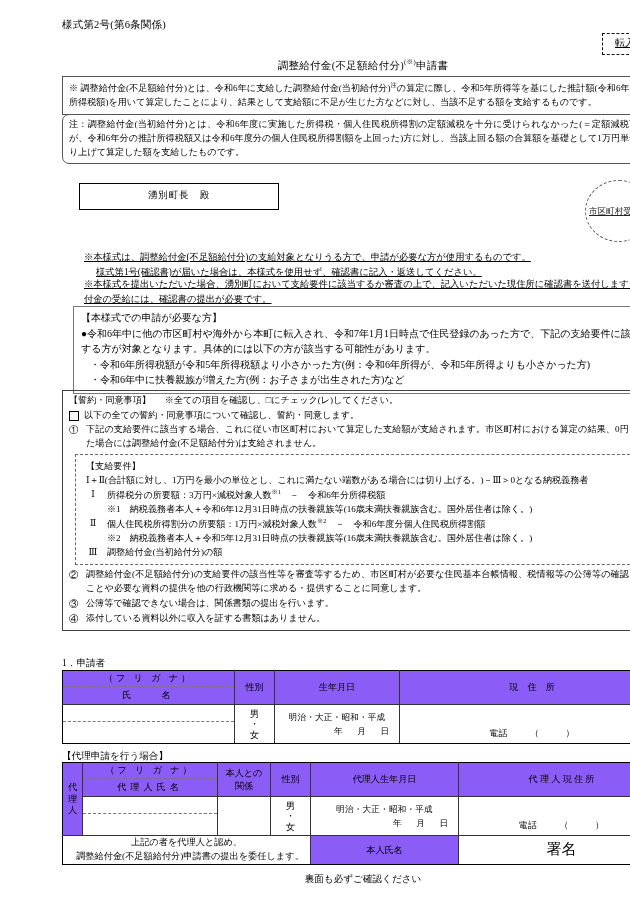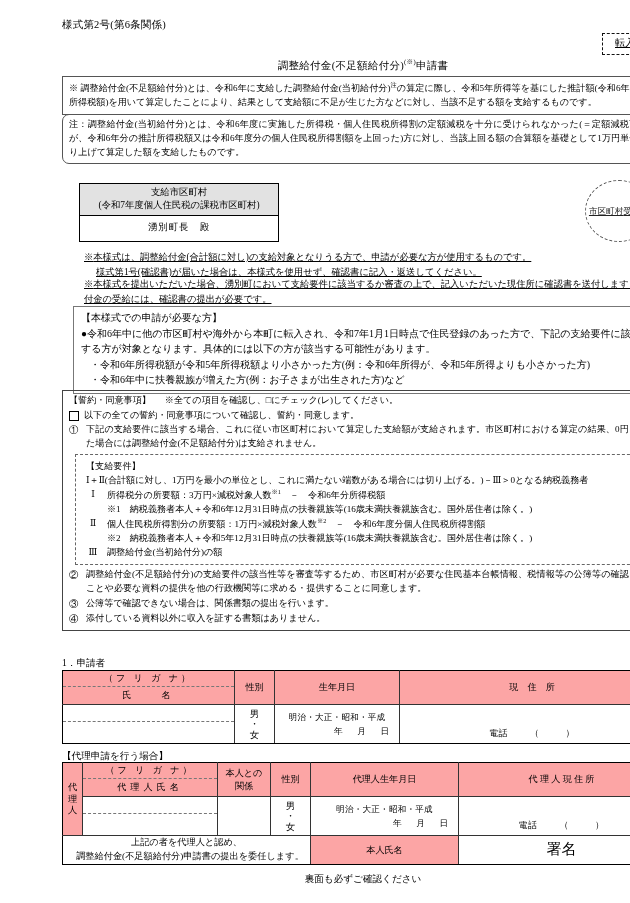--- a/index.html
+++ b/index.html
@@ -230,21 +230,21 @@
   table.form td {
     border: 1px solid #333;
     padding: 0;
     vertical-align: middle;
     text-align: center;
   }
   table.form .outer-t { border-top: 1.6px solid #000; }
   table.form .outer-b { border-bottom: 1.6px solid #000; }
   table.form .outer-l { border-left: 1.6px solid #000; }
   table.form .outer-r { border-right: 1.6px solid #000; }
-  .hdr { background: #fca5a5; }
+  .hdr { background: #8b5cf6; }
 
   .t-applicant { top: 670px; }
   .t-proxy { top: 762px; }
 
   .furi-cell {
     padding: 0 !important;
     text-align: center;
   }
   .furi-top {
     border-bottom: 1px dashed #777;
@@ -333,34 +333,30 @@
 
   <div class="note-box note-1">
     <span>※</span><span> 調整給付金(不足額給付分)とは、令和6年に支給した調整給付金(当初給付分)</span><sup>注</sup><span>の算定に際し、令和5年所得等を基にした推計額(令和6年分推計所得税額)を用いて算定したことにより、結果として支給額に不足が生じた方などに対し、当該不足する額を支給するものです。</span>
   </div>
 
   <div class="note-box note-2">
     <span>注：調整給付金(当初給付分)とは、令和6年度に実施した所得税・個人住民税所得割の定額減税を十分に受けられなかった(＝定額減税可能額が、令和6年分の推計所得税額又は令和6年度分の個人住民税所得割額を上回った)方に対し、当該上回る額の合算額を基礎として1万円単位で切り上げて算定した額を支給したものです。</span>
   </div>
 
   <div class="muni-box">
-    <div class="muni-head">
-      <div>支給市区町村</div>
-      <div>(令和7年度個人住民税の課税市区町村)</div>
-    </div>
     <div class="muni-body">湧別町長　殿</div>
   </div>
 
   <div class="stamp">
     <span>市区町村</span>
     <span>受付印</span>
   </div>
 
   <div class="ul-para ul-p1">
-    <span class="line">※</span><span class="line">本様式は、調整給付金(合計額に対し)の支給対象となりうる方で、申請が必要な方が使用するものです。</span>
+    <span class="line">※</span><span class="line">本様式は、調整給付金(不足額給付分)の支給対象となりうる方で、申請が必要な方が使用するものです。</span>
     <span class="indent1"><span class="line">様式第1号(確認書)が届いた場合は、本様式を使用せず、確認書に記入・返送してください。</span></span>
   </div>
 
   <div class="ul-para ul-p2">
     <span class="line">※</span><span class="line">本様式を提出いただいた場合、湧別町において支給要件に該当するか審査の上で、記入いただいた現住所に確認書を送付します。給付金の受給には、確認書の提出が必要です。</span>
   </div>
 
   <div class="req-box">
     <span class="b1">【本様式での申請が必要な方】</span>
     <span class="bullet">●令和6年中に他の市区町村や海外から本町に転入され、令和7年1月1日時点で住民登録のあった方で、下記の支給要件に該当する方が対象となります。具体的には以下の方が該当する可能性があります。</span>

